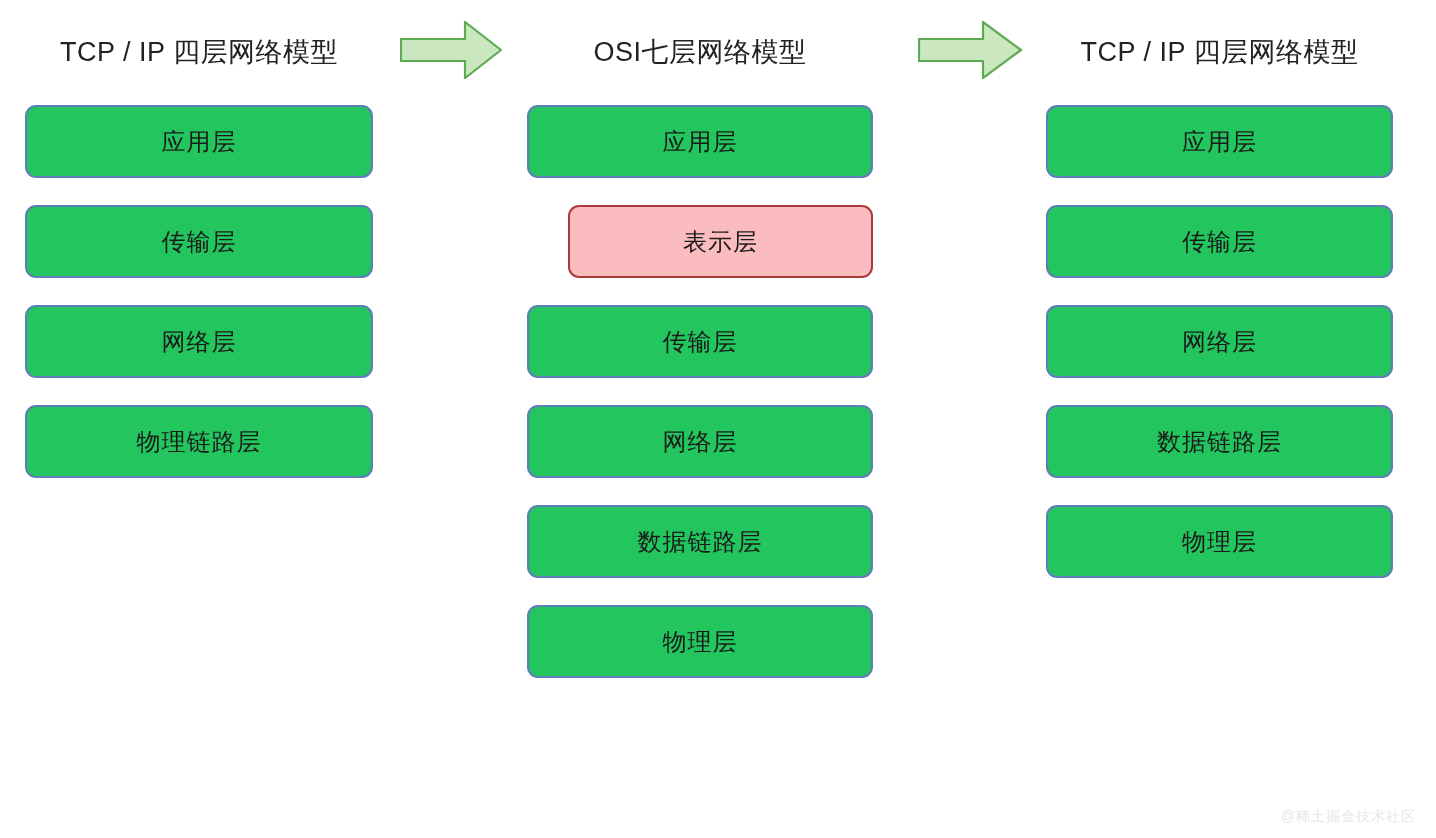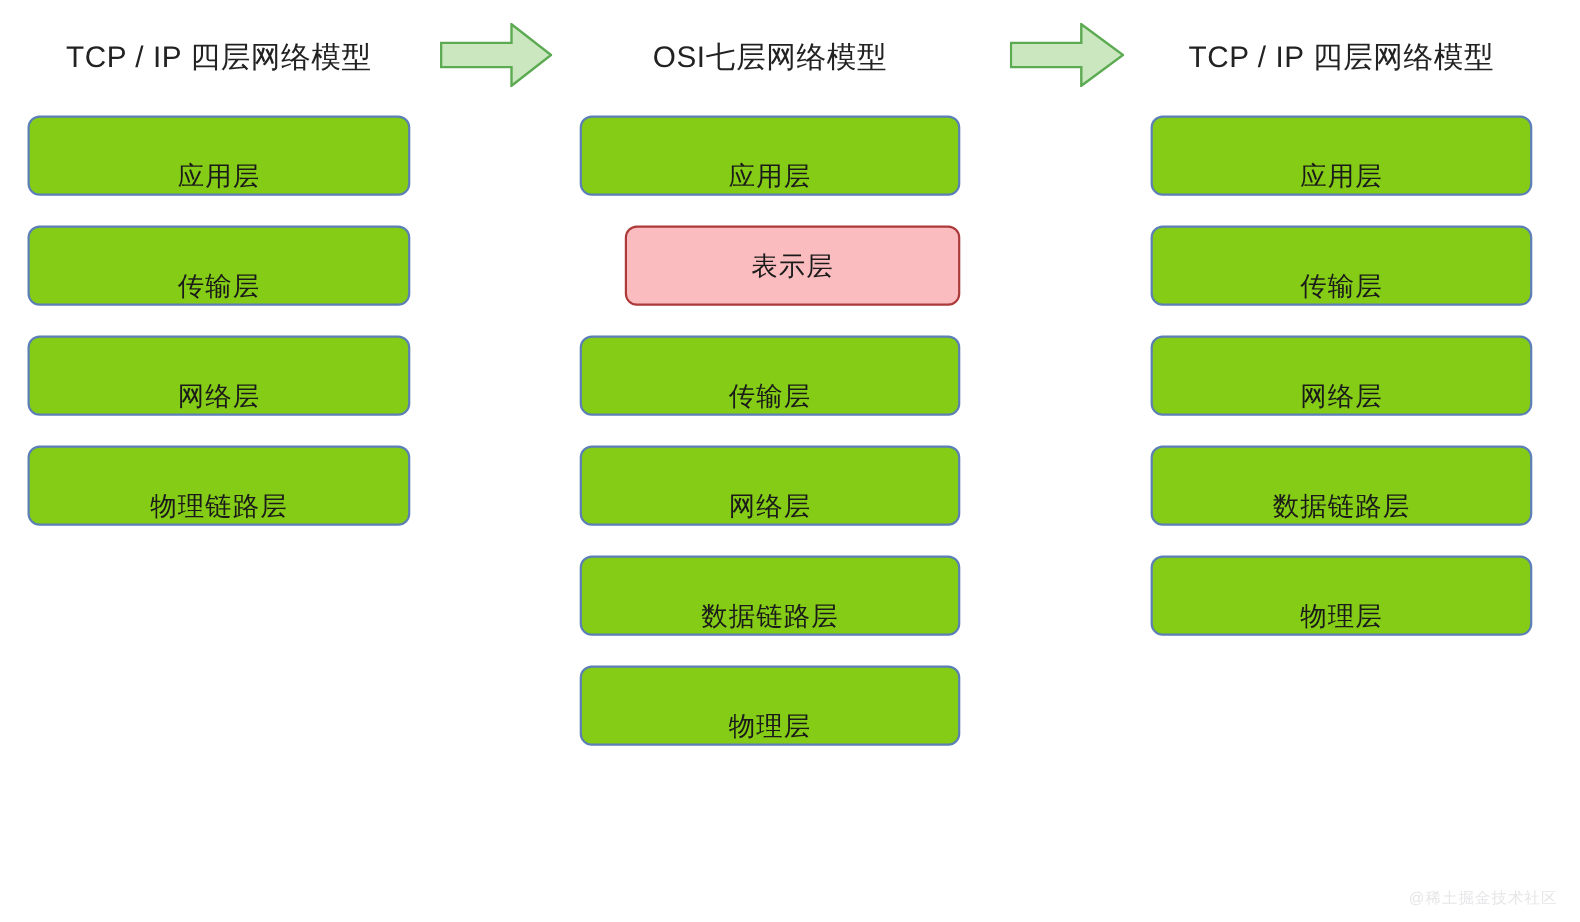--- a/index.html
+++ b/index.html
@@ -53,23 +53,22 @@
     border-radius: 11px;
     display: flex;
     align-items: center;
     justify-content: center;
     font-size: 24px;
     color: #1a1a1a;
     letter-spacing: 1px;
   }
 
   .layer-box.blue {
-    background: #84cc16;
+    background: #22c55e;
     border: 2px solid #5b7fb6;
-    align-items: flex-end;
   }
 
   .layer-box.red {
     background: #fbbcbf;
     border: 2px solid #ad3a3a;
     margin-left: 41px;
   }
 
   
   #col-tcpip4 { left: 25px;   width: 348px; }

